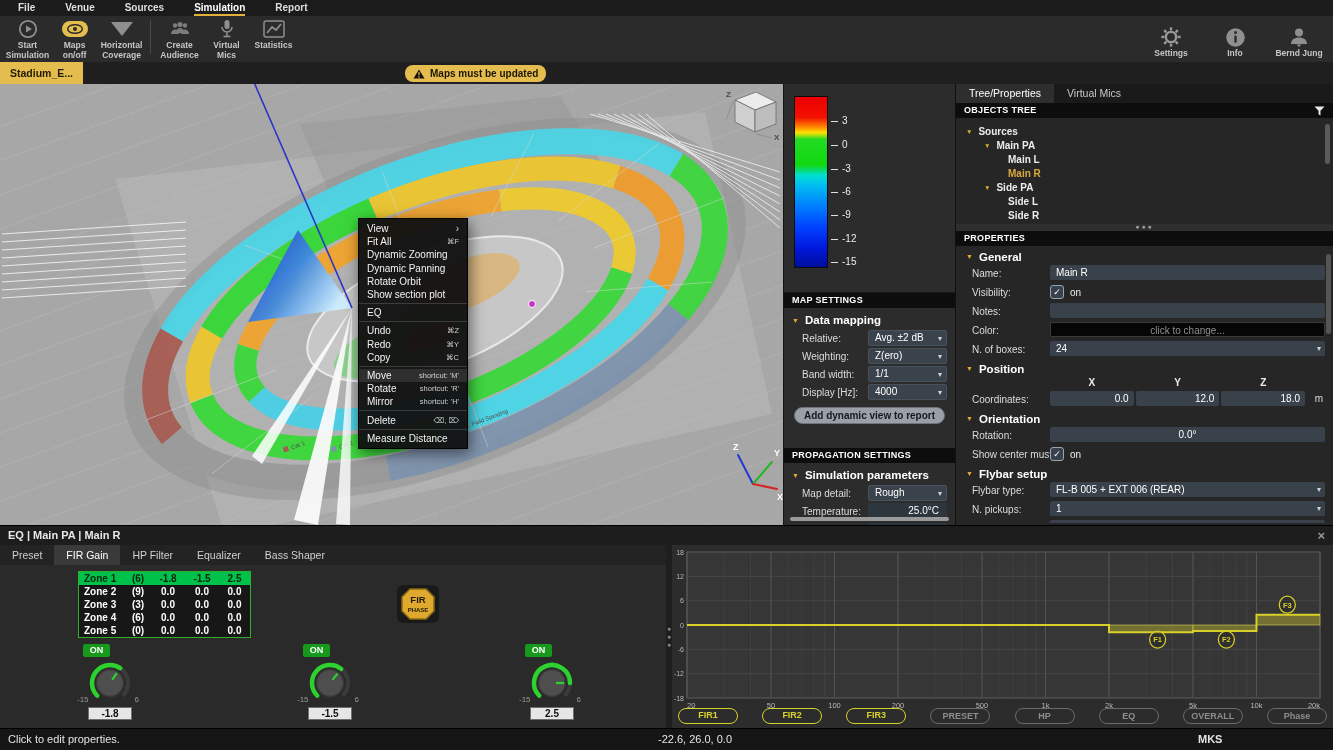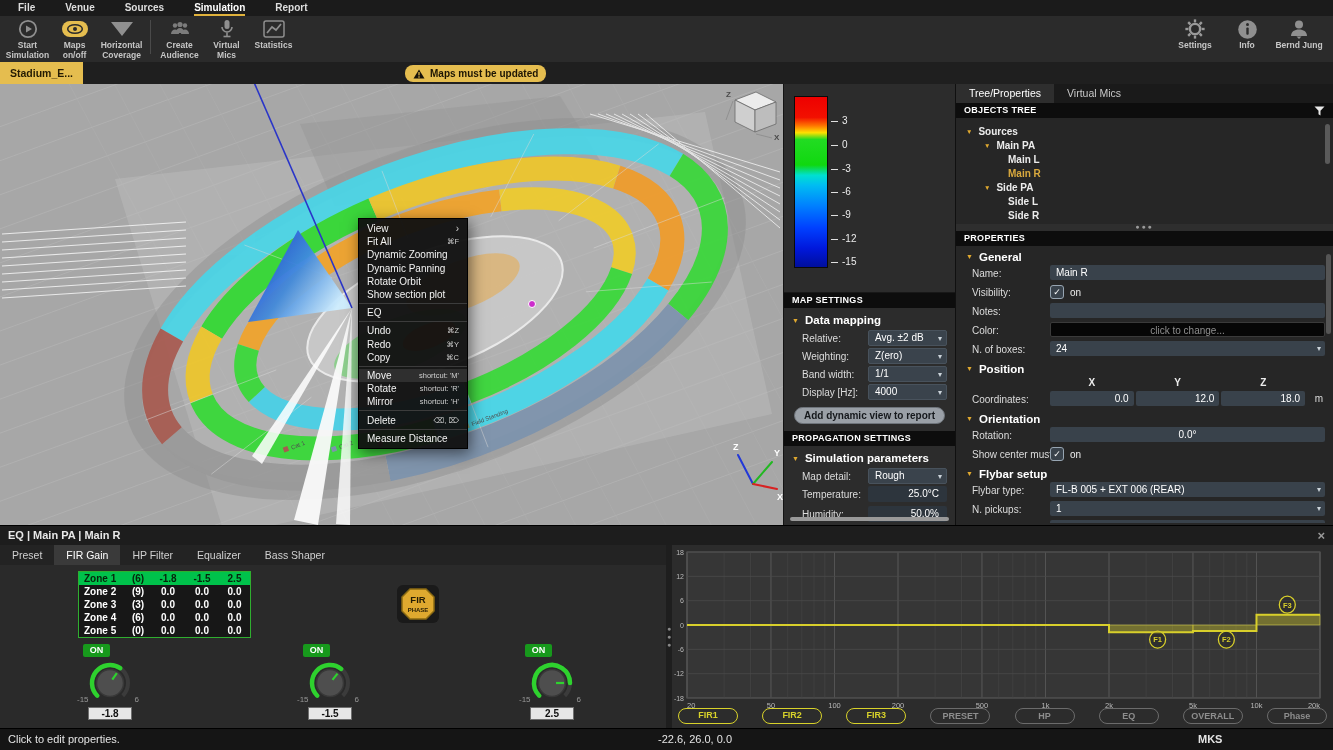--- a/index.html
+++ b/index.html
@@ -9,21 +9,21 @@
 #menubar{position:absolute;top:0;left:0;right:0;height:16px;background:#1b1b1b;display:flex;align-items:center;gap:30px;padding-left:18px;z-index:20}
 .mb-item{font-size:10px;font-weight:bold;color:#dedede;height:16px;line-height:15px;border-bottom:2px solid transparent}
 .mb-item.active{color:#fff;border-bottom:2px solid #e0b23c}
 
 #toolbar{position:absolute;top:16px;left:0;right:0;height:46px;background:#2b2b2b;z-index:20}
 .tbL{display:flex;padding-left:4px}
 .tb-item{width:47px;padding-top:3px;display:flex;flex-direction:column;align-items:center;color:#c6c6c6;font-size:8.5px;line-height:9.5px;text-align:center;font-weight:bold}
 .tb-ico{height:20px;display:flex;align-items:center;justify-content:center;margin-bottom:2px}
 .tb-sep{width:1px;height:34px;background:#4a4a4a;margin:4px 5px 0}
 .eyepill{width:26px;height:16px;background:#e5bd4f;border-radius:8px;display:flex;align-items:center;justify-content:center}
-.tbR{position:absolute;right:8px;top:0;display:flex;gap:0}
+.tbR{position:absolute;right:8px;top:8px;display:flex;gap:12px}
 .tbR .tb-item{width:52px}
 
 #tabbar{position:absolute;top:62px;left:0;right:0;height:22px;background:#1f1f1f;z-index:20}
 #doctab{display:inline-block;height:22px;background:#e5bd4f;color:#241b03;font-size:10.5px;font-weight:bold;line-height:22px;padding:0 10px;min-width:68px}
 #warnbadge{position:absolute;left:405px;top:3px;height:17px;background:#e5bd4f;border-radius:8px;color:#1d1504;font-weight:bold;font-size:10px;display:flex;align-items:center;gap:5px;padding:0 8px}
 
 #viewport{position:absolute;left:0;top:84px;width:783px;height:441px;background:#a7a7a7;overflow:hidden}
 #ctx{position:absolute;left:358px;top:134px;width:110px;background:rgba(17,17,17,.96);border:1px solid #000;box-shadow:2px 4px 14px rgba(0,0,0,.55);padding:3px 0;z-index:10}
 .ctx-item{display:flex;justify-content:space-between;align-items:center;height:13.2px;padding:0 8px;font-size:10px;color:#f2f2f2}
 .ctx-item .sc{font-size:7.5px;color:#cfcfcf}
@@ -494,21 +494,21 @@
       </div>
     <div class="frow">
         <span class="flab">Band width:</span>
       <span class="dd"><span>1/1</span><span class="chev">▾</span></span>
       </div>
     <div class="frow">
         <span class="flab">Display [Hz]:</span>
       <span class="dd"><span>4000</span><span class="chev">▾</span></span>
       </div>
     <div id="report-btn">Add dynamic view to report</div>
-    <div class="phead" style="margin-top:7px">PROPAGATION SETTINGS</div>
+    <div class="phead" style="margin-top:24px">PROPAGATION SETTINGS</div>
     <div class="sechead">
         <span class="tri">▼</span>
         <span>Simulation parameters</span>
       </div>
     <div class="frow">
         <span class="flab">Map detail:</span>
       <span class="dd"><span>Rough</span><span class="chev">▾</span></span>
       </div>
     <div class="frow" style="height:20px">
         <span class="flab">Temperature:</span>

